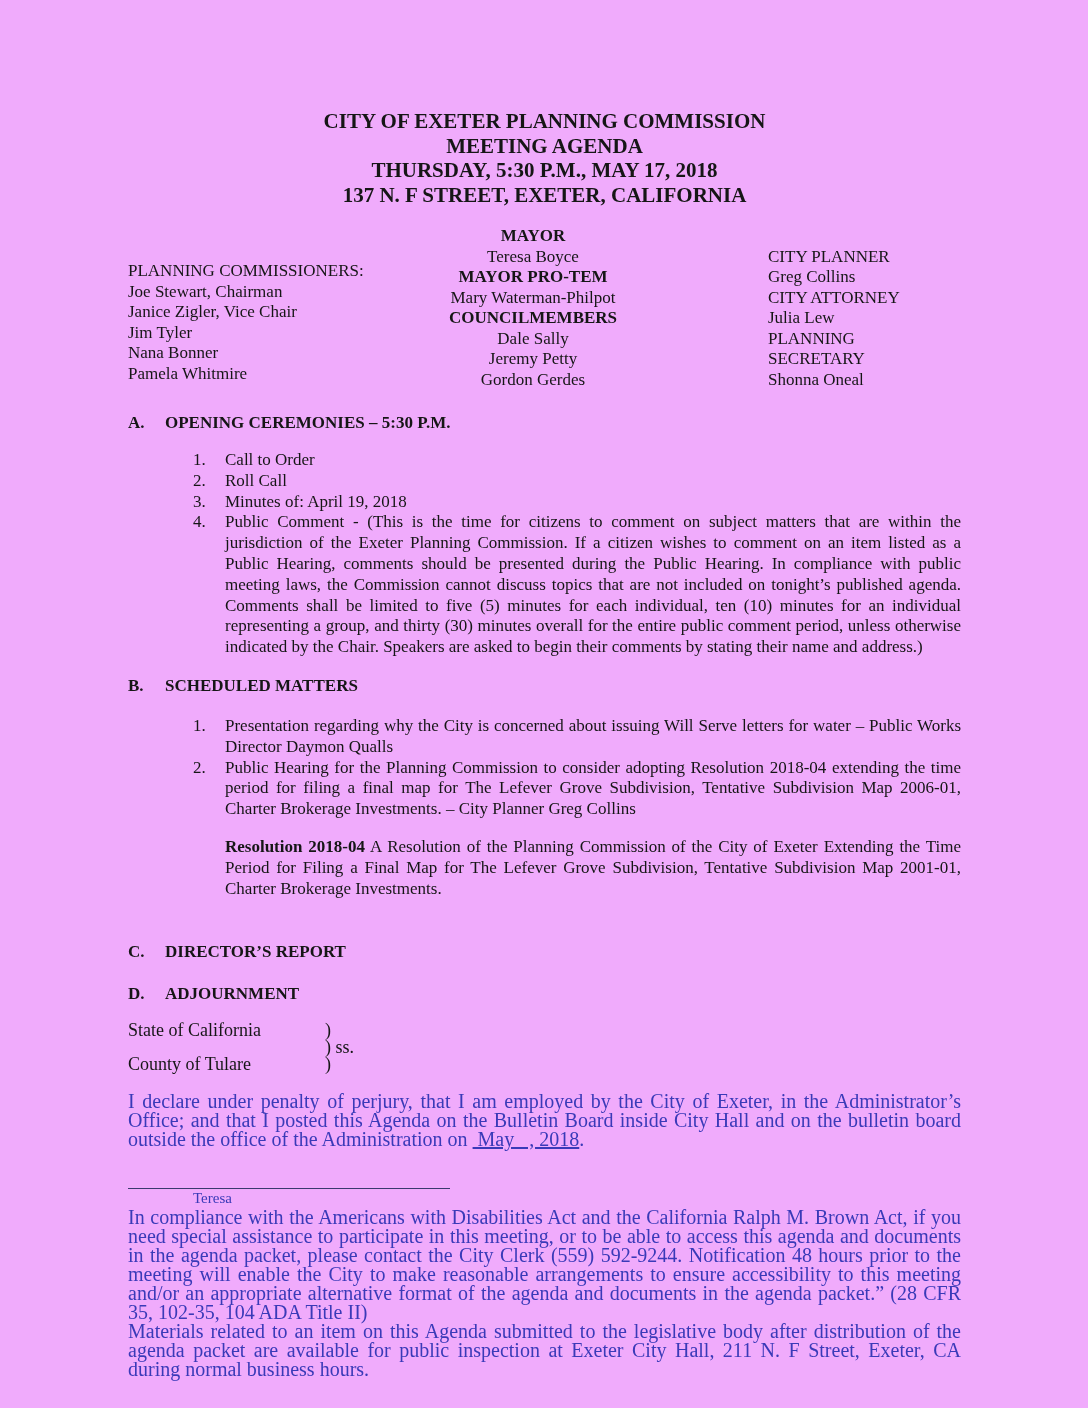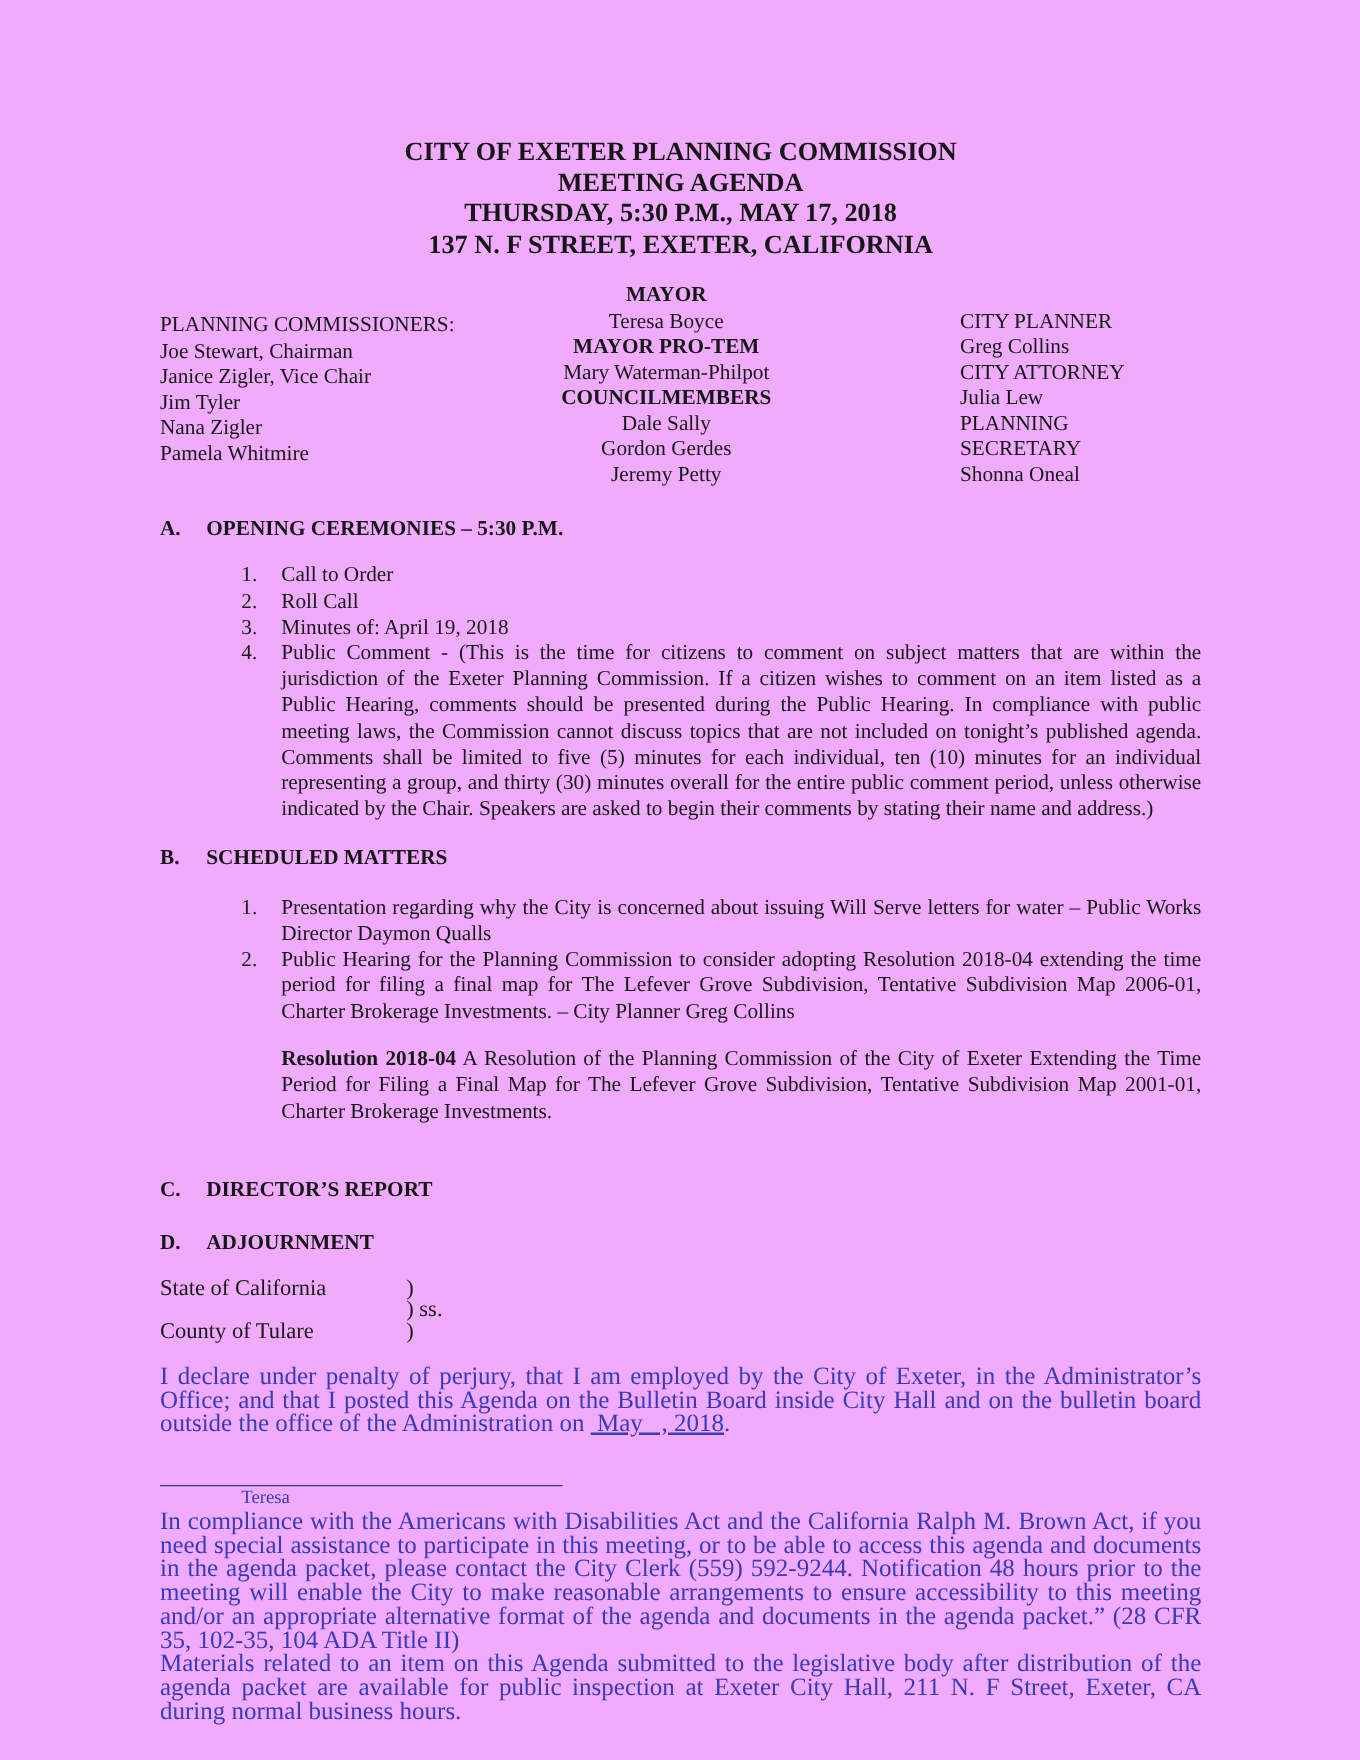--- a/index.html
+++ b/index.html
@@ -10,21 +10,21 @@
   .content { position:absolute; left:128px; top:0; width:833px; }
 
   
   .title-block { padding-top:109px; text-align:center; font-weight:bold;
                  font-size:21px; line-height:24.5px; }
 
   
   .staff { position:relative; margin-top:19px; height:164px;
            font-size:17px; line-height:20.5px; }
   .staff .line { white-space:nowrap; }
-  .col-left  { position:absolute; left:0;    top:24px; }
+  .col-left  { position:absolute; left:0;    top:35px; }
   .col-center{ position:absolute; left:175px; top:0; width:460px; text-align:center; }
   .col-right { position:absolute; left:640px; top:20.5px; }
   .bold { font-weight:bold; }
 
   
   .sec-head { position:relative; font-weight:bold; font-size:17px;
               line-height:22px; padding-left:37px; }
   .mt22 { margin-top:22px; } .mt17 { margin-top:17px; }
   .mt19 { margin-top:19px; } .mt42 { margin-top:42px; }
   .mt20 { margin-top:20px; } .mt16 { margin-top:16px; }
@@ -67,32 +67,32 @@
       <div>THURSDAY, 5:30 P.M., MAY 17, 2018</div>
       <div>137 N. F STREET, EXETER, CALIFORNIA</div>
     </header>
 
     <section class="staff">
       <div class="col-left">
         <div class="line">PLANNING COMMISSIONERS:</div>
         <div class="line">Joe Stewart, Chairman</div>
         <div class="line">Janice Zigler, Vice Chair</div>
         <div class="line">Jim Tyler</div>
-        <div class="line">Nana Zigler</div>
+        <div class="line">Nana Bonner</div>
         <div class="line">Pamela Whitmire</div>
       </div>
       <div class="col-center">
         <div class="line bold">MAYOR</div>
         <div class="line">Teresa Boyce</div>
         <div class="line bold">MAYOR PRO-TEM</div>
         <div class="line">Mary Waterman-Philpot</div>
         <div class="line bold">COUNCILMEMBERS</div>
         <div class="line">Dale Sally</div>
+        <div class="line">Jeremy Petty</div>
         <div class="line">Gordon Gerdes</div>
-        <div class="line">Jeremy Petty</div>
       </div>
       <div class="col-right">
         <div class="line">CITY PLANNER</div>
         <div class="line">Greg Collins</div>
         <div class="line">CITY ATTORNEY</div>
         <div class="line">Julia Lew</div>
         <div class="line">PLANNING</div>
         <div class="line">SECRETARY</div>
         <div class="line">Shonna Oneal</div>
       </div>

